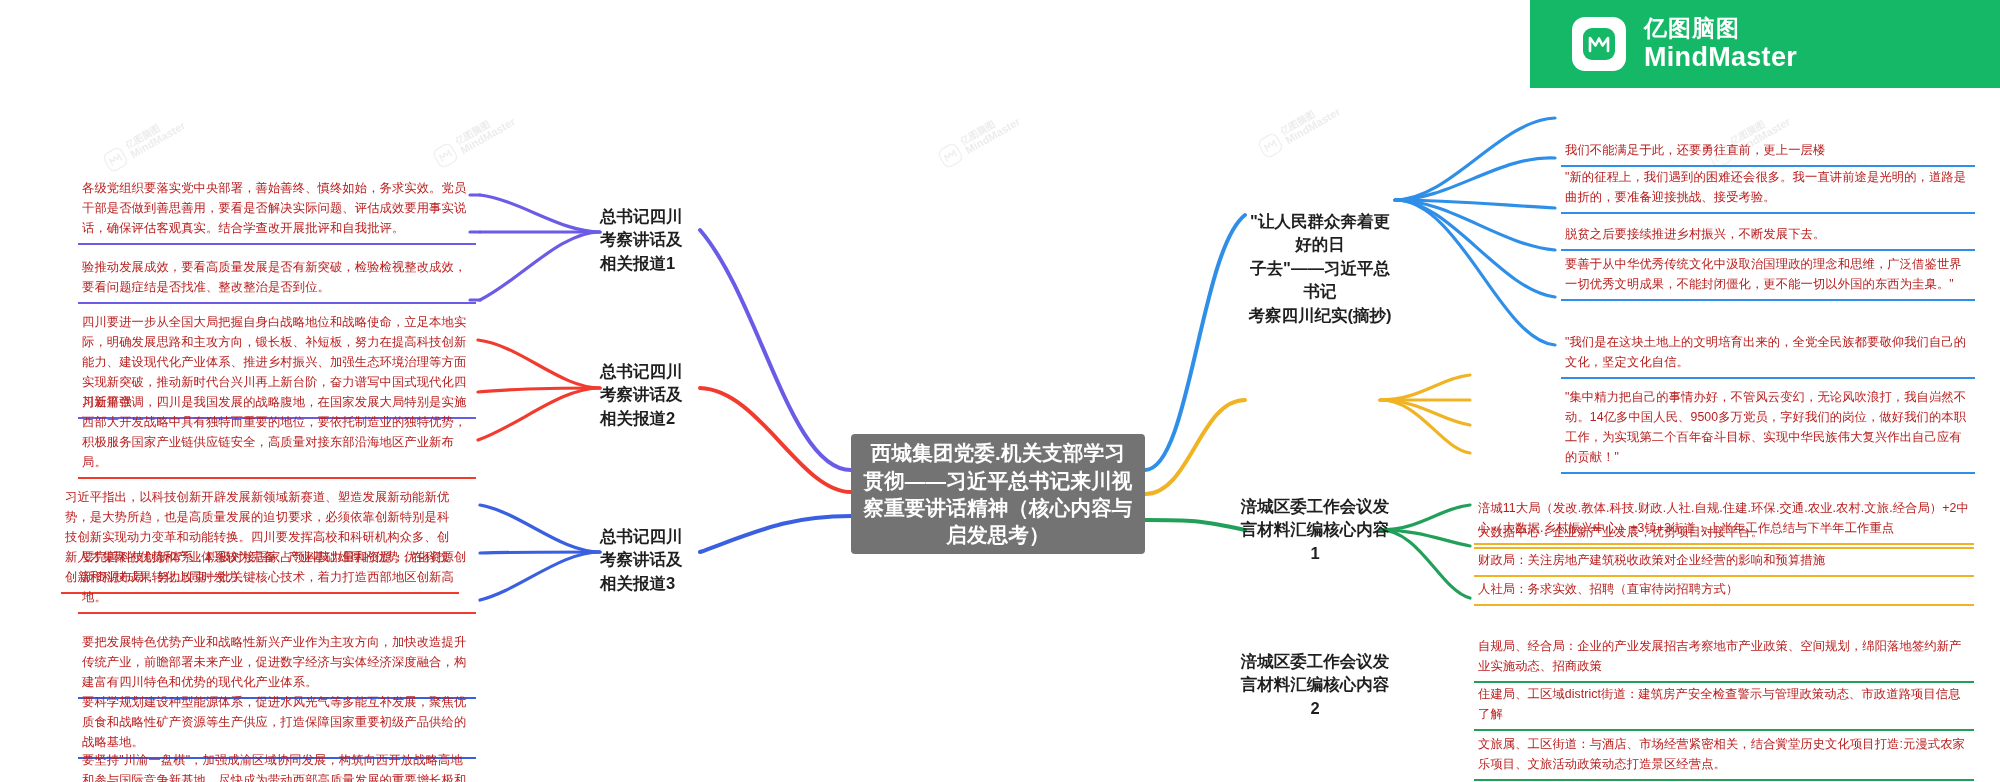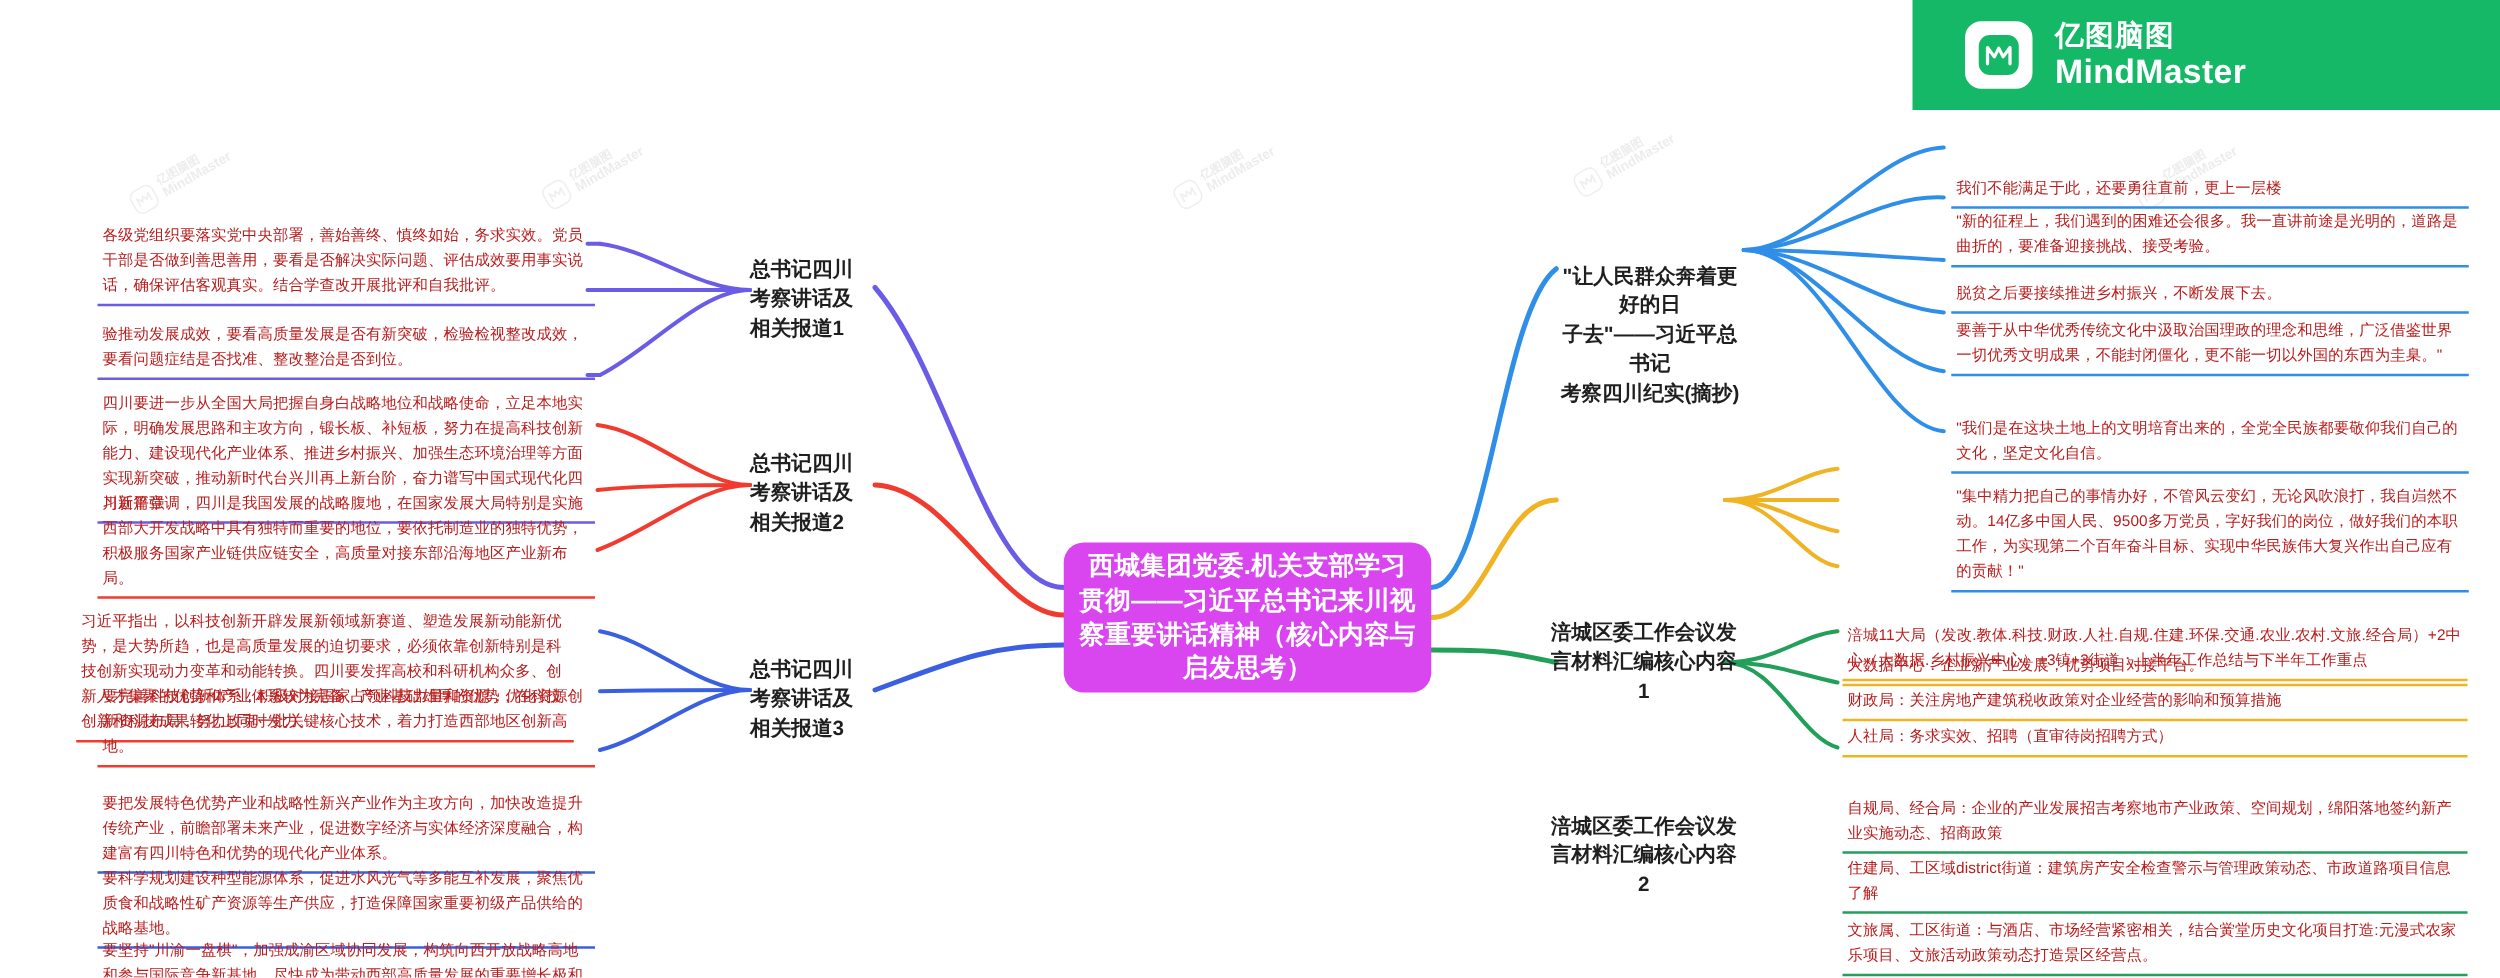--- a/index.html
+++ b/index.html
@@ -25,21 +25,21 @@
     display:flex; align-items:center; justify-content:center; flex:none;
   }
   .brand-mark svg { display:block; }
   .brand-text { display:flex; flex-direction:column; justify-content:center; line-height:1.12; }
   .brand-cn { color:#ffffff; font-size:23px; font-weight:bold; letter-spacing:1px; }
   .brand-en { color:#ffffff; font-size:27px; font-weight:bold; letter-spacing:.3px; }
 
   
   .root {
     position:absolute; left:851px; top:434px; width:294px; height:120px;
-    background:#d946ef; border-radius:16px;
+    background:#737373; border-radius:4px;
     display:flex; align-items:center; justify-content:center;
     padding:6px 12px; z-index:6;
   }
   .root-text {
     color:#ffffff; font-size:20.5px; font-weight:bold; line-height:1.34;
     text-align:center; letter-spacing:.2px;
   }
 
   
   .topic {

